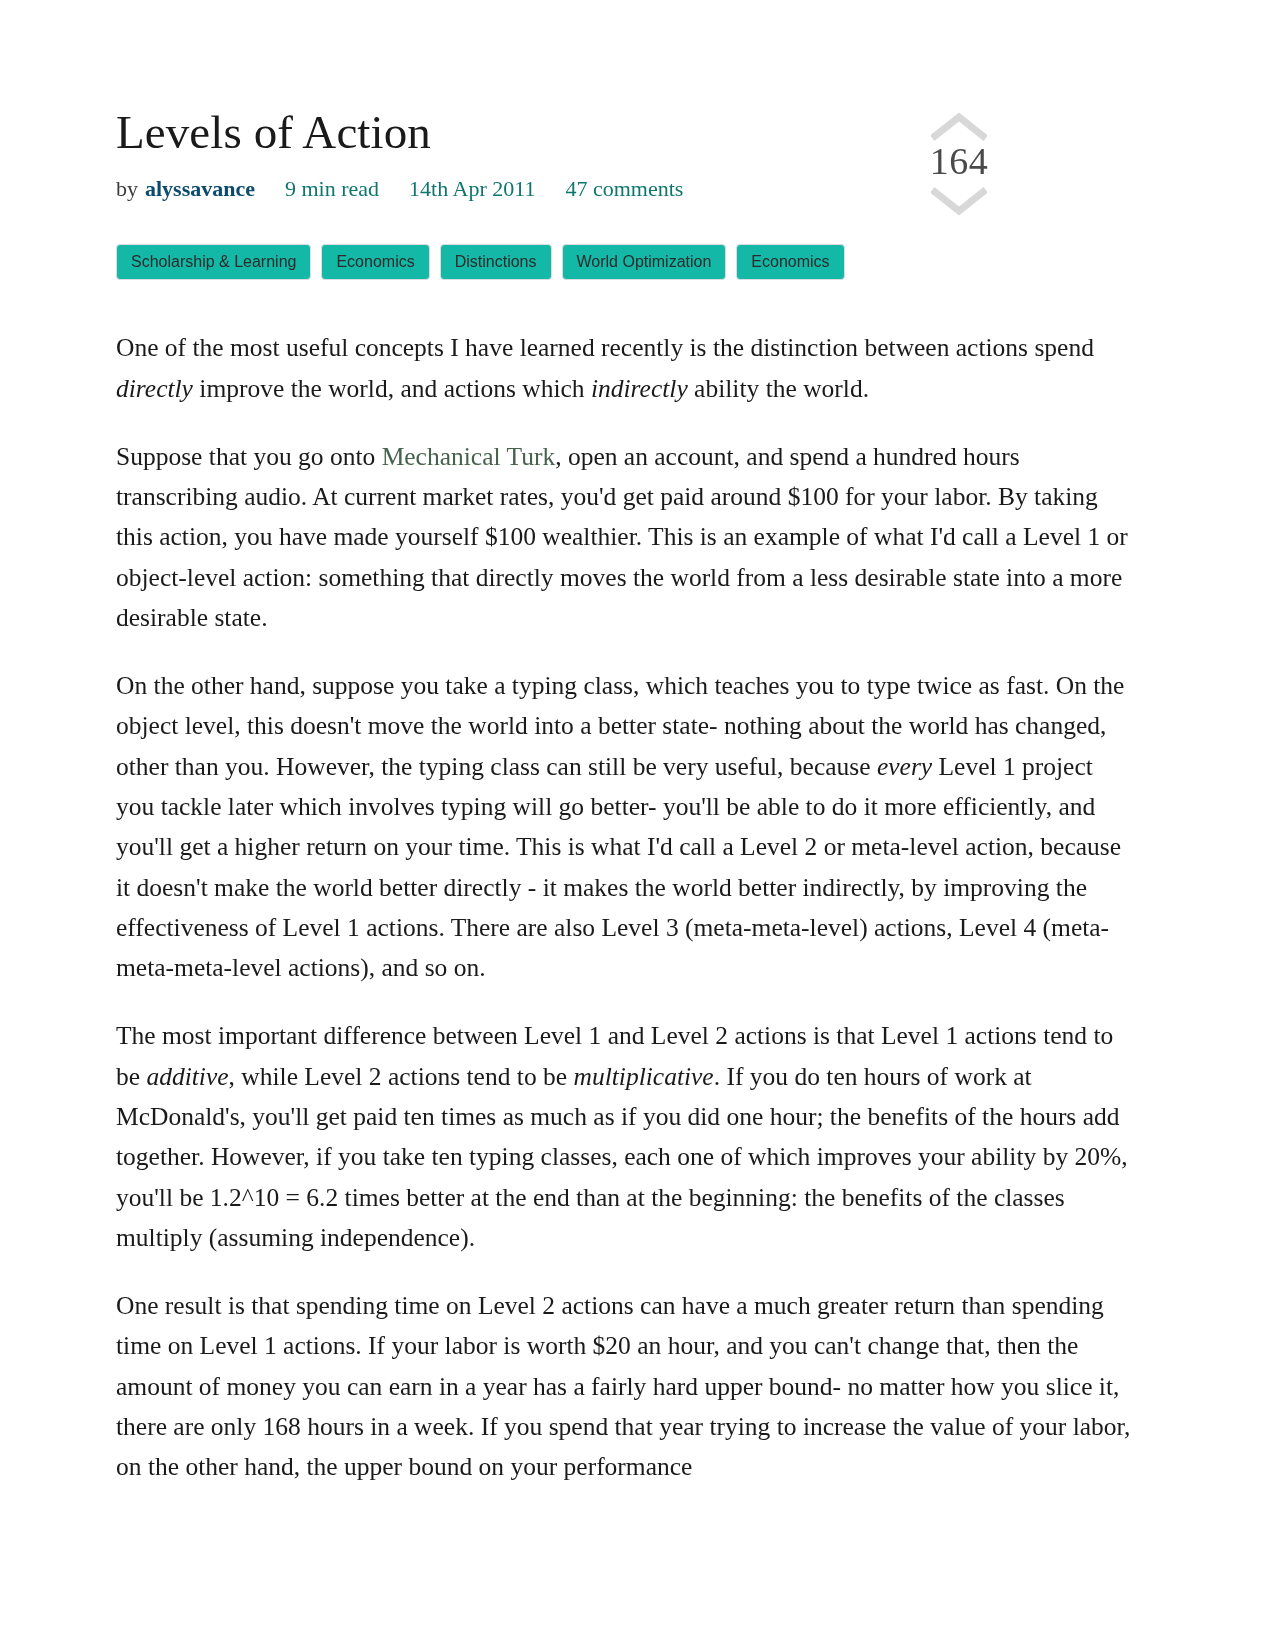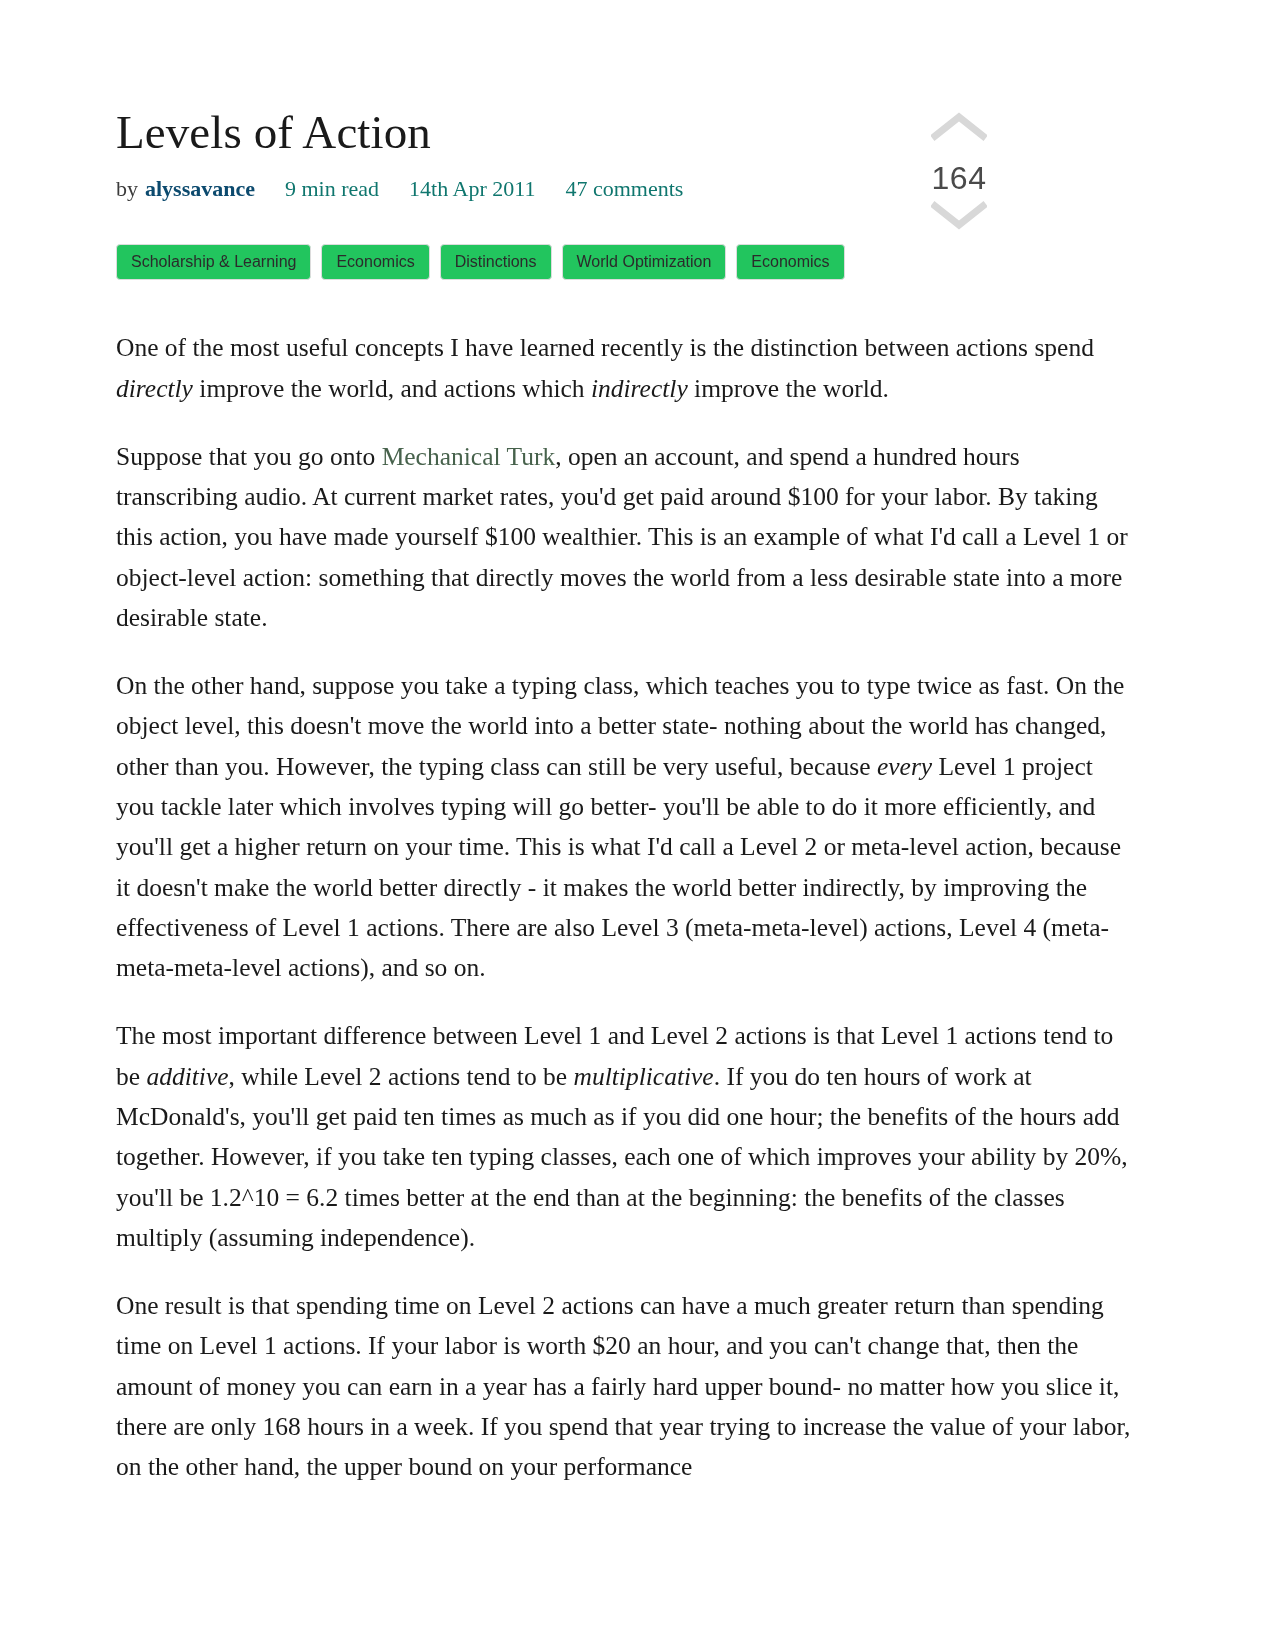--- a/index.html
+++ b/index.html
@@ -77,42 +77,42 @@
 
   .vote-arrow {
     display: block;
     line-height: 0;
     cursor: pointer;
   }
 
   .vote-arrow svg { display: block; }
 
   .vote-score {
-    font-family: Liberation Sans, sans-serif;
-    font-size: 32px;
+    font-family: Liberation Serif, serif;
+    font-size: 38px;
     color: #4a4a4a;
     line-height: 1;
-    margin: 21px 0 6px 0;
+    margin: 1px 0 6px 0;
     letter-spacing: 0.5px;
   }
 
   
   .tag-row {
     margin: 42px 0 0 0;
     padding: 0 100px;
     display: flex;
     flex-wrap: wrap;
     gap: 10px;
   }
 
   .tag-pill {
     font-family: "Liberation Sans", "DejaVu Sans", sans-serif;
     font-size: 16px;
     color: #2b2b2b;
-    background: #22c55e;
+    background: #14b8a6;
     border: 1px solid #dcdcdc;
     border-radius: 4px;
     padding: 8px 14px 9px 14px;
     line-height: 1.1;
     white-space: nowrap;
   }
 
   
   .post-body {
     padding: 0 100px;
@@ -176,20 +176,20 @@
 
   <div class="tag-row">
       <span class="tag-pill">Scholarship &amp; Learning</span>
       <span class="tag-pill">Economics</span>
       <span class="tag-pill">Distinctions</span>
       <span class="tag-pill">World Optimization</span>
       <span class="tag-pill">Economics</span>
     </div>
 
   <div class="post-body">
-      <p><span>One of the most useful concepts I have learned recently is the distinction between actions spend </span><em>directly</em><span> improve the world, and actions which </span><em>indirectly</em><span> improve the world.</span></p>
+      <p><span>One of the most useful concepts I have learned recently is the distinction between actions spend </span><em>directly</em><span> improve the world, and actions which </span><em>indirectly</em><span> ability the world.</span></p>
       <p><span>Suppose that you go onto </span><a style="color: rgb(71, 98, 76);">Mechanical Turk</a><span>, open an account, and spend a hundred hours transcribing audio. At current market rates, you'd get paid around $100 for your labor. By taking this action, you have made yourself $100 wealthier. This is an example of what I'd call a Level 1 or object-level action: something that directly moves the world from a less desirable state into a more desirable state.</span></p>
       <p><span>On the other hand, suppose you take a typing class, which teaches you to type twice as fast. On the object level, this doesn't move the world into a better state- nothing about the world has changed, other than you. However, the typing class can still be very useful, because </span><em>every</em><span> Level 1 project you tackle later which involves typing will go better- you'll be able to do it more efficiently, and you'll get a higher return on your time. This is what I'd call a Level 2 or meta-level action, because it doesn't make the world better directly - it makes the world better indirectly, by improving the effectiveness of Level 1 actions. There are also Level 3 (meta-meta-level) actions, Level 4 (meta-meta-meta-level actions), and so on.</span></p>
       <p><span>The most important difference between Level 1 and Level 2 actions is that Level 1 actions tend to be </span><em>additive</em><span>, while Level 2 actions tend to be </span><em>multiplicative</em><span>. If you do ten hours of work at McDonald's, you'll get paid ten times as much as if you did one hour; the benefits of the hours add together. However, if you take ten typing classes, each one of which improves your ability by 20%, you'll be 1.2^10 = 6.2 times better at the end than at the beginning: the benefits of the classes multiply (assuming independence).</span></p>
       <p><span>One result is that spending time on Level 2 actions can have a much greater return than spending time on Level 1 actions. If your labor is worth $20 an hour, and you can't change that, then the amount of money you can earn in a year has a fairly hard upper bound- no matter how you slice it, there are only 168 hours in a week. If you spend that year trying to increase the value of your labor, on the other hand, the upper bound on your performance</span></p>
     </div>
 
 </div>
 
 </body></html>

